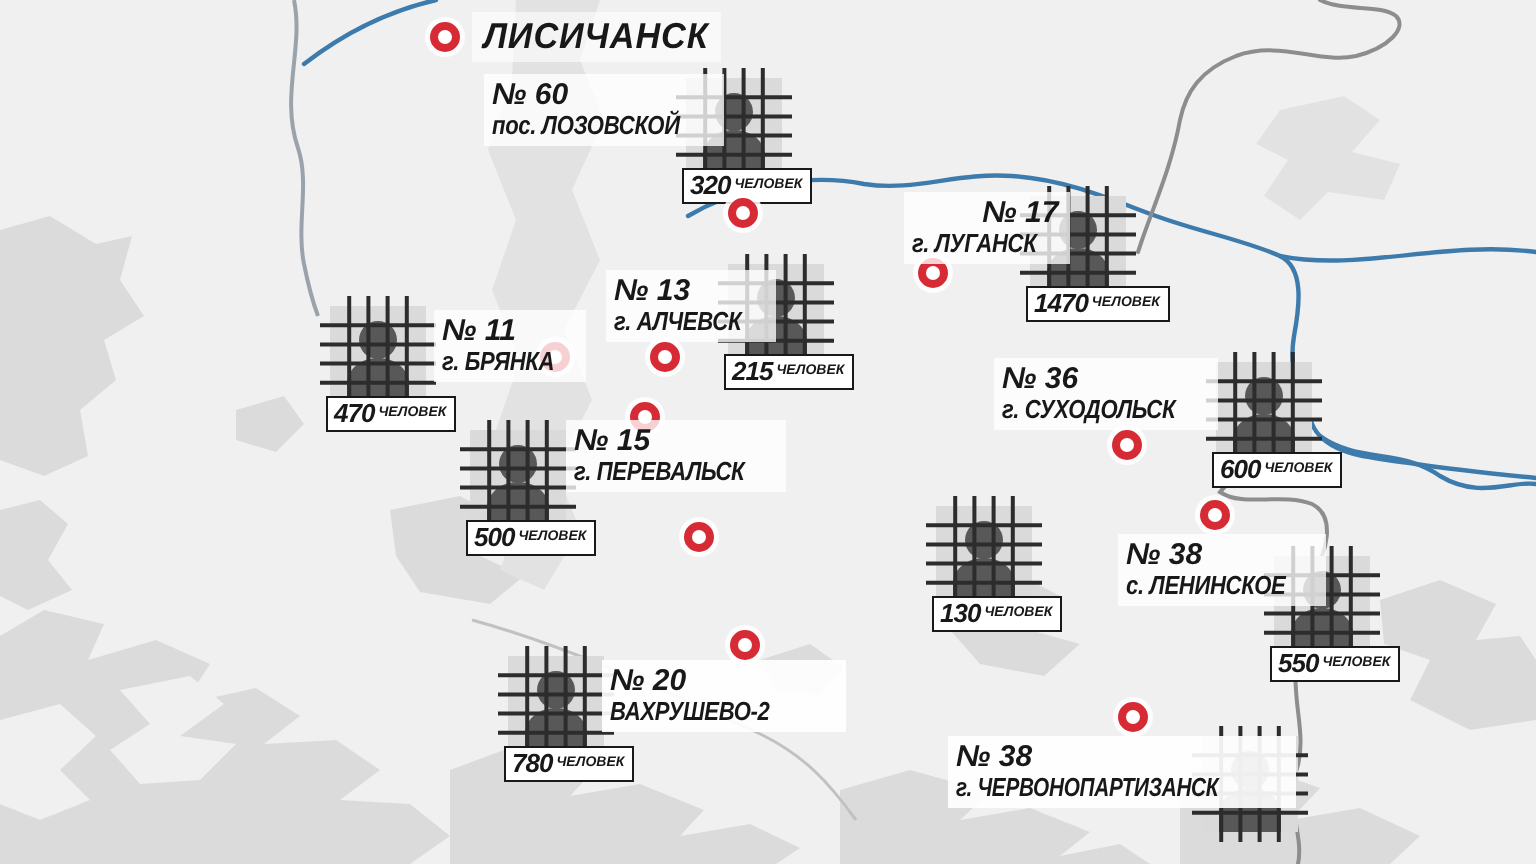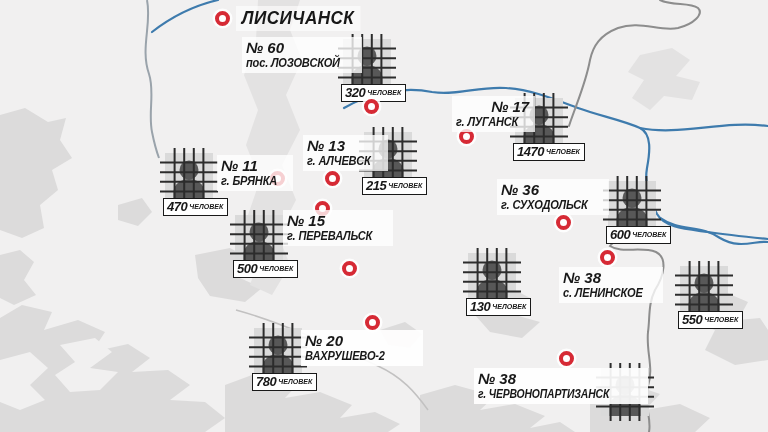--- a/index.html
+++ b/index.html
@@ -259,21 +259,21 @@
     <div class="cap">
       <span class="n">130</span>
       <span class="u">ЧЕЛОВЕК</span>
     </div>
   </div>
 
   <div class="label" style="left:559px;top:267px;">
     <div class="num">№ 38</div>
     <div class="place">с. ЛЕНИНСКОЕ</div>
   </div>
-  <div class="picon" style="left:632px;top:261px;margin-left:43px;">
+  <div class="picon" style="left:632px;top:273px;">
     <svg width="58" height="58" viewBox="0 0 58 58">
       <rect x="5" y="5" width="48" height="48" fill="#dadada"></rect>
       <circle cx="29" cy="22" r="9.5" fill="#585858"></circle>
       <path d="M29,31 c-8.5,0 -14.5,5 -15.5,12 L13.5,53 L44.5,53 L44.5,43 c-1,-7 -7,-12 -15.5,-12 z" fill="#585858"></path>
       <g stroke="#2c2c2c" stroke-width="2">
         <line x1="14.6" y1="0" x2="14.6" y2="58"></line>
           <line x1="24.2" y1="0" x2="24.2" y2="58"></line>
         <line x1="33.8" y1="0" x2="33.8" y2="58"></line>
           <line x1="43.4" y1="0" x2="43.4" y2="58"></line>
         <line x1="0" y1="14.6" x2="58" y2="14.6"></line>

